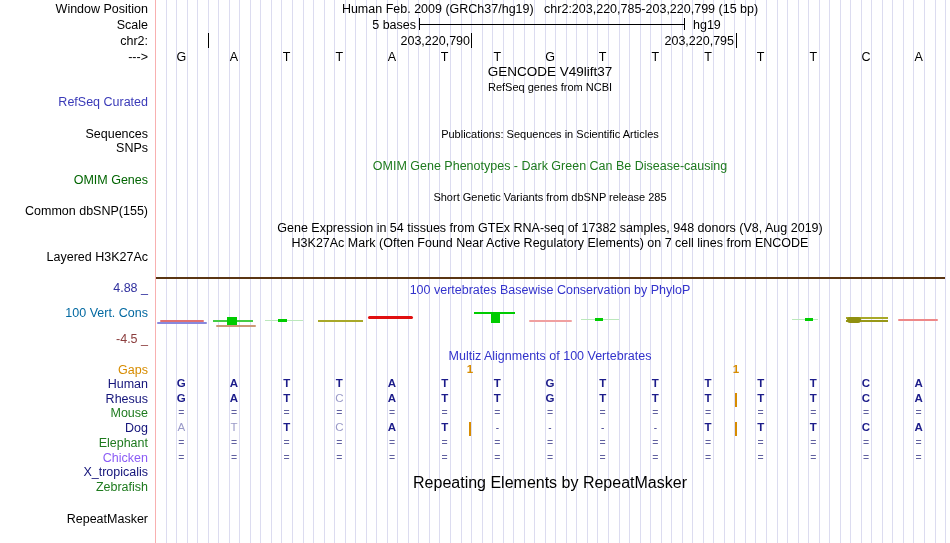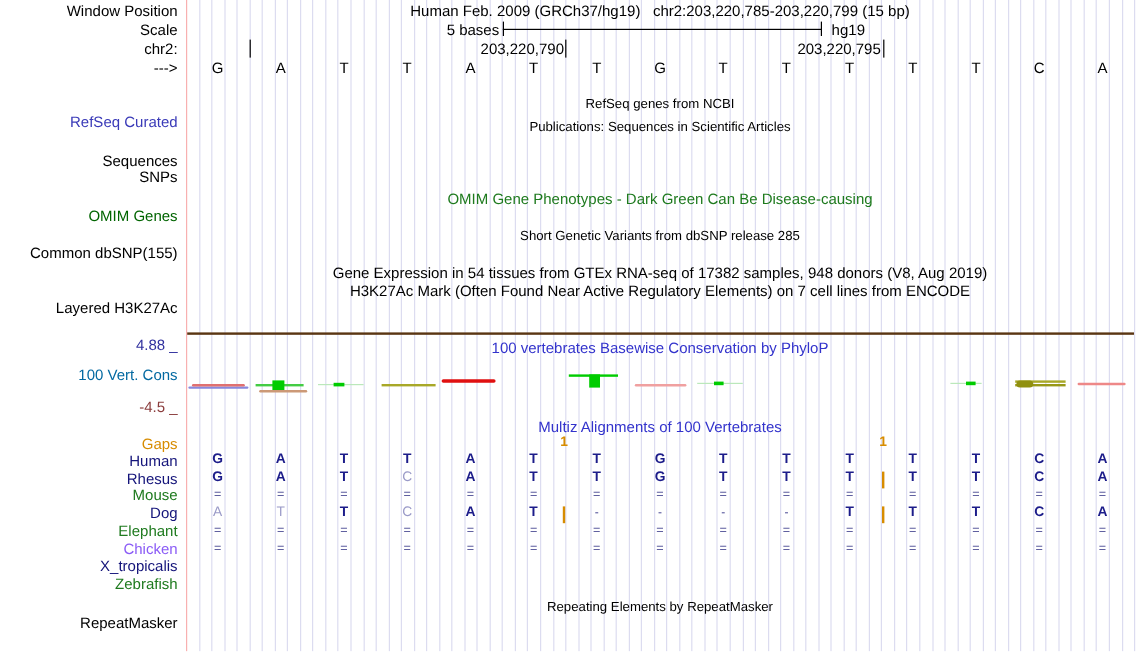--- a/index.html
+++ b/index.html
@@ -137,23 +137,24 @@
       <div class="base" style="left: 550px; top: 50px;">G</div>
       <div class="base" style="left: 602.667px; top: 50px;">T</div>
       <div class="base" style="left: 655.333px; top: 50px;">T</div>
       <div class="base" style="left: 708px; top: 50px;">T</div>
       <div class="base" style="left: 760.667px; top: 50px;">T</div>
       <div class="base" style="left: 813.333px; top: 50px;">T</div>
       <div class="base" style="left: 866px; top: 50px;">C</div>
       <div class="base" style="left: 918.667px; top: 50px;">A</div>
     </div>
 
+  <div class="ctr" style="top:64px;font-size:13.5px">GENCODE V49lift37</div>
   <div class="ctr sm" style="top:81px">RefSeq genes from NCBI</div>
   <div class="lbl" style="top:95px;color:#3a3ab8">RefSeq Curated</div>
-  <div class="ctr sm" style="top:100px">Publications: Sequences in Scientific Articles</div>
+  <div class="ctr sm" style="top:128px">Publications: Sequences in Scientific Articles</div>
   <div class="lbl" style="top:127px">Sequences</div>
   <div class="lbl" style="top:141px">SNPs</div>
   <div class="ctr" style="top:159px;color:#1e7a1e">OMIM Gene Phenotypes - Dark Green Can Be Disease-causing</div>
   <div class="lbl" style="top:173px;color:#006400">OMIM Genes</div>
   <div class="ctr sm" style="top:191px">Short Genetic Variants from dbSNP release 285</div>
   <div class="lbl" style="top:204px">Common dbSNP(155)</div>
   <div class="ctr" style="top:221px">Gene Expression in 54 tissues from GTEx RNA-seq of 17382 samples, 948 donors (V8, Aug 2019)</div>
   <div class="ctr" style="top:236px">H3K27Ac Mark (Often Found Near Active Regulatory Elements) on 7 cell lines from ENCODE</div>
   <div class="lbl" style="top:250px">Layered H3K27Ac</div>
   <div class="brownline"></div>
@@ -286,16 +287,16 @@
       <div class="aln eq" style="left: 918.667px; top: 451px;">=</div>
       <div class="splbl" style="top: 465px; color: rgb(20, 20, 122);">X_tropicalis</div>
       <div class="splbl" style="top: 480px; color: rgb(30, 122, 30);">Zebrafish</div>
       <div class="inslbl" style="left: 470px; top: 363px;">1</div>
       <div class="insbar" style="left: 469px; top: 422px;"></div>
       <div class="inslbl" style="left: 736px; top: 363px;">1</div>
       <div class="insbar" style="left: 735px; top: 393px;"></div>
       <div class="insbar" style="left: 735px; top: 422px;"></div>
     </div>
 
-  <div class="ctr" style="top:500px;font-size:11px">Repeating Elements by RepeatMasker</div>
+  <div class="ctr" style="top:474px;font-size:16px">Repeating Elements by RepeatMasker</div>
   <div class="lbl" style="top:512px">RepeatMasker</div>
 
 </div>
 
 </body></html>

